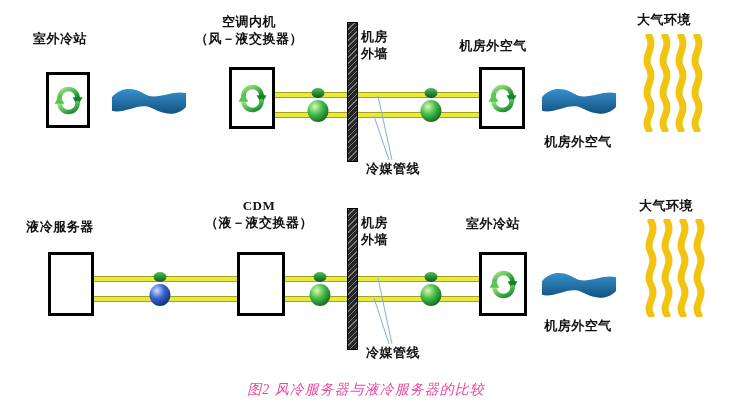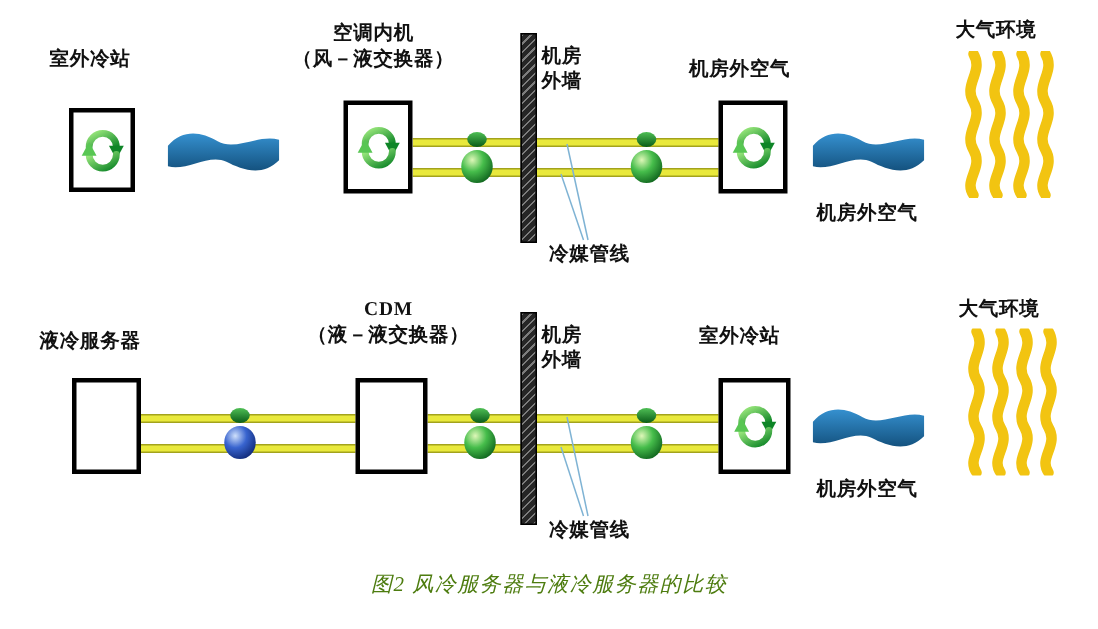--- a/index.html
+++ b/index.html
@@ -27,21 +27,21 @@
       transparent 1px, transparent 4px);
     border:1px solid #000;
   }
   .cycle-icon{width:33px;height:33px;}
   .pump{position:absolute;width:24px;height:38px;z-index:3;}
   .wave{position:absolute;z-index:1;}
   .atm{position:absolute;z-index:1;}
   .pointer{position:absolute;z-index:5;}
   .caption{
     position:absolute;left:0;top:381px;width:100%;text-align:center;
-    font-size:14px;font-style:italic;font-weight:500;color:#4d7c0f;
+    font-size:14px;font-style:italic;font-weight:500;color:#ec4899;
     letter-spacing:1px;z-index:6;
   }
 </style>
 </head>
 <body>
 
 <div class="figure">
 
   <svg width="0" height="0" style="position:absolute" aria-hidden="true">
     <defs>

